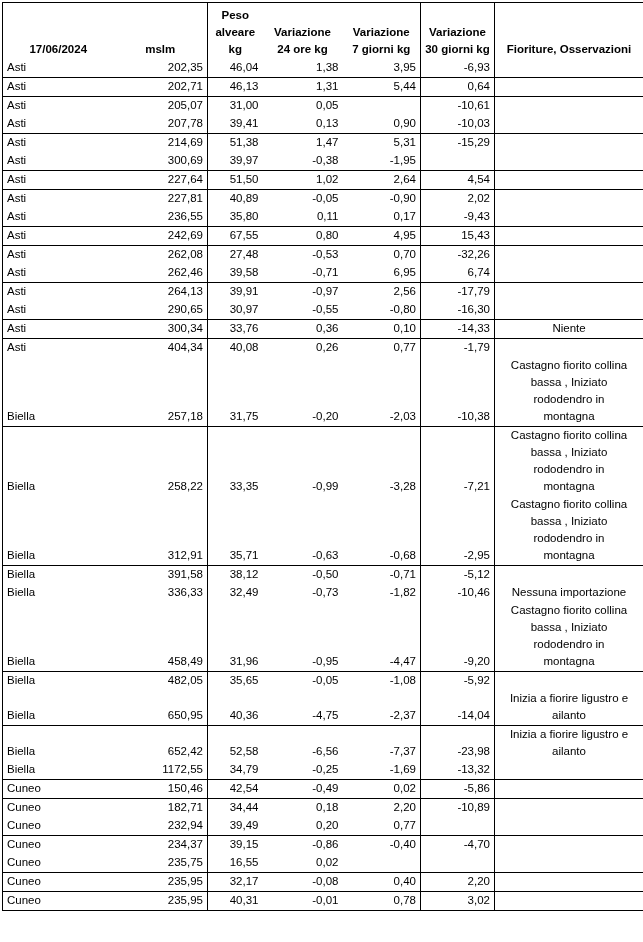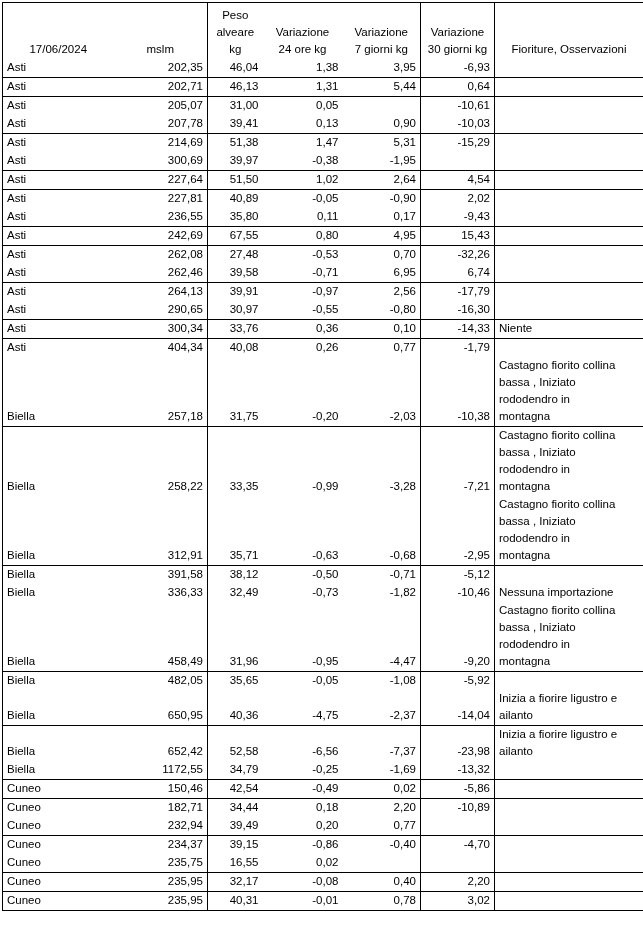--- a/index.html
+++ b/index.html
@@ -30,22 +30,22 @@
     padding: 0 4px 1px 4px;
     overflow: hidden;
     font-family: "Liberation Sans", sans-serif;
   }
   tr { height: 18px; }
   tr.header-row { height: 56px; }
   tr.sep td { border-bottom: 1px solid #000000; }
   .c2, .c5, .c6 { border-right: 1px solid #000000; }
   .num { text-align: right; }
   .loc { text-align: left; }
-  .oss { text-align: left; white-space: pre-line; }
-  .header-row td { font-weight: normal; vertical-align: bottom; }
+  .oss { text-align: center; white-space: pre-line; }
+  .header-row td { font-weight: bold; vertical-align: bottom; }
   .hr { text-align: center; }
   .hc { text-align: center; white-space: pre-line; }
 </style>
 </head>
 <body>
 
 <div class="page">
   <table class="weights">
     <colgroup>
       <col style="width:111px">

